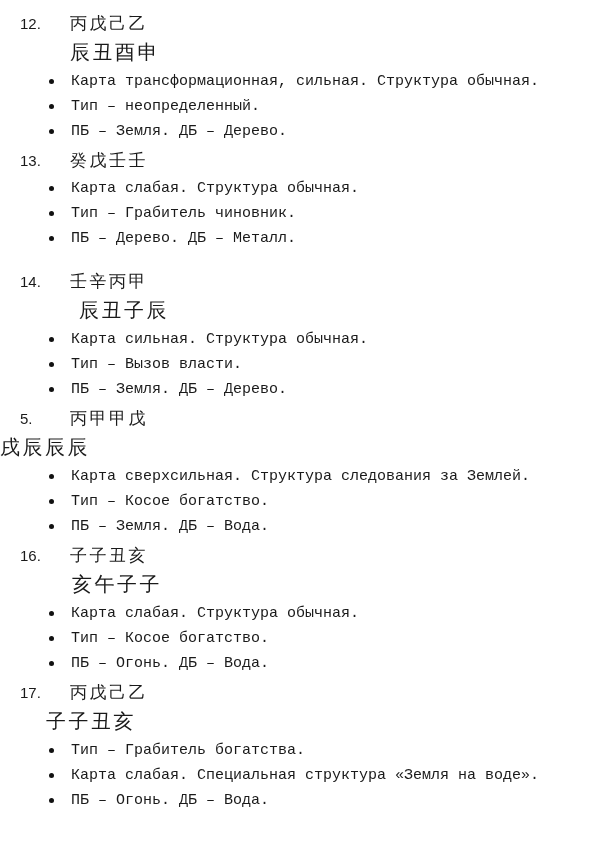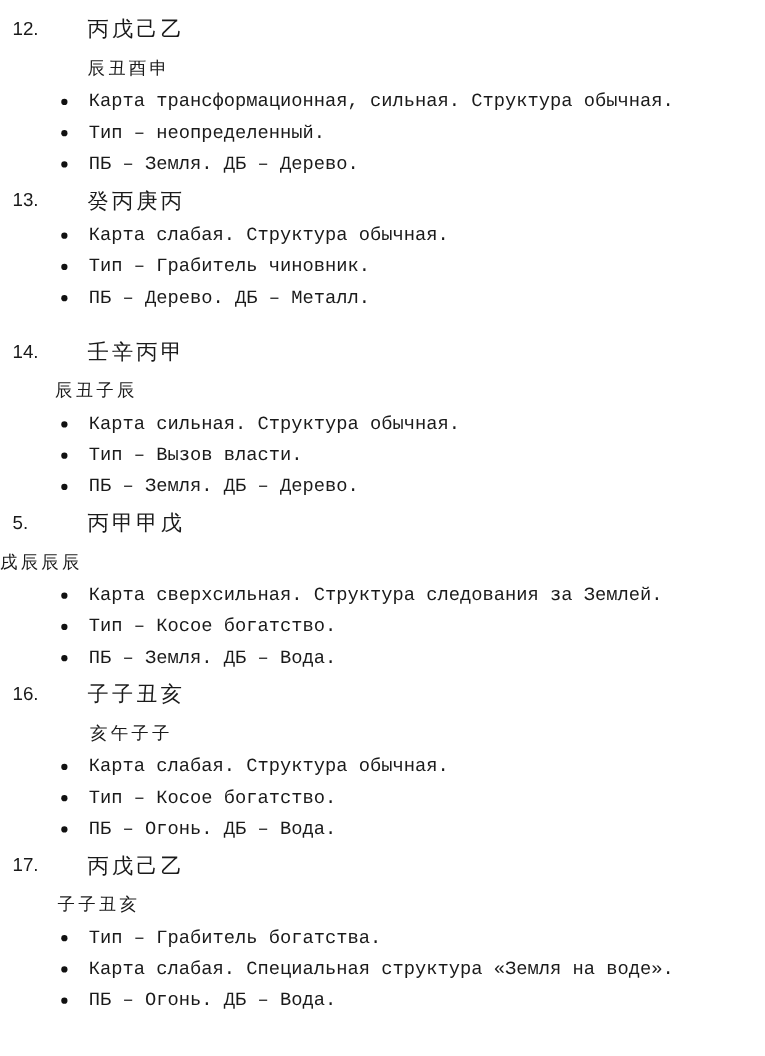--- a/index.html
+++ b/index.html
@@ -25,37 +25,38 @@
     margin-top: 16px;
   }
   .head {
     position: relative;
     line-height: 30px;
     height: 30px;
     white-space: nowrap;
   }
   .num {
     position: absolute;
-    left: 10px;
+    left: 20px;
     top: 0;
     font-size: 15px;
     text-align: center;
   }
   .stems {
     display: inline-block;
     margin-left: 70px;
     font-size: 17px;
     letter-spacing: 2.5px;
   }
   .branches {
     line-height: 30px;
     height: 30px;
-    font-size: 14px;
+    font-size: 20px;
     letter-spacing: 2.5px;
     white-space: nowrap;
+    font-family: Liberation Mono, monospace;
   }
   ul.bullets {
     margin: 0;
     padding: 0;
     list-style: none;
   }
   ul.bullets li {
     position: relative;
     margin-left: 71px;
     line-height: 25px;
@@ -87,35 +88,35 @@
     <ul class="bullets">
         <li>Карта трансформационная, сильная. Структура обычная.</li>
         <li>Тип – неопределенный.</li>
         <li>ПБ – Земля. ДБ – Дерево.</li>
       </ul>
   </section>
 
   <section class="item">
     <div class="head">
       <span class="num">13.</span>
-      <span class="stems">癸丙庚丙</span>
+      <span class="stems">癸戊壬壬</span>
     </div>
     <ul class="bullets">
         <li>Карта слабая. Структура обычная.</li>
         <li>Тип – Грабитель чиновник.</li>
         <li>ПБ – Дерево. ДБ – Металл.</li>
       </ul>
   </section>
 
   <section class="item extra-gap">
     <div class="head">
       <span class="num">14.</span>
       <span class="stems">壬辛丙甲</span>
     </div>
-    <div class="branches" style="margin-left: 44px;">辰丑子辰</div>
+    <div class="branches" style="margin-left: 79px;">辰丑子辰</div>
     <ul class="bullets">
         <li>Карта сильная. Структура обычная.</li>
         <li>Тип – Вызов власти.</li>
         <li>ПБ – Земля. ДБ – Дерево.</li>
       </ul>
   </section>
 
   <section class="item">
     <div class="head">
       <span class="num">5.</span>

